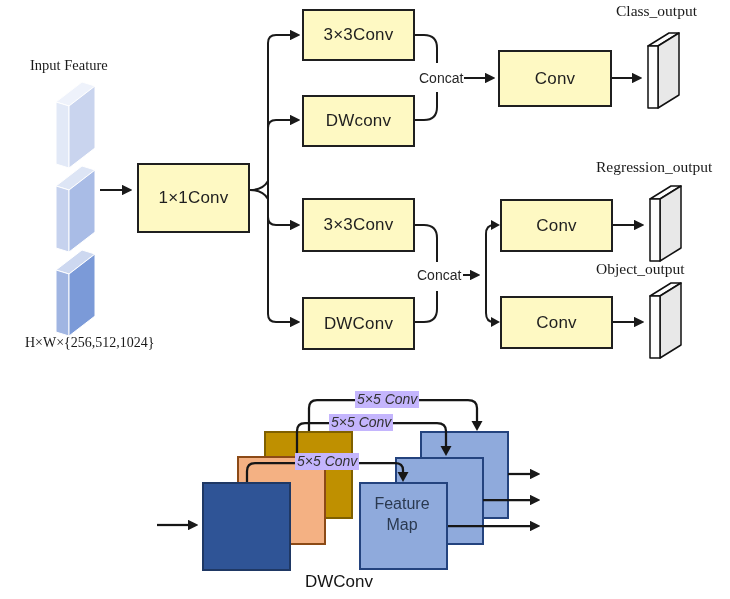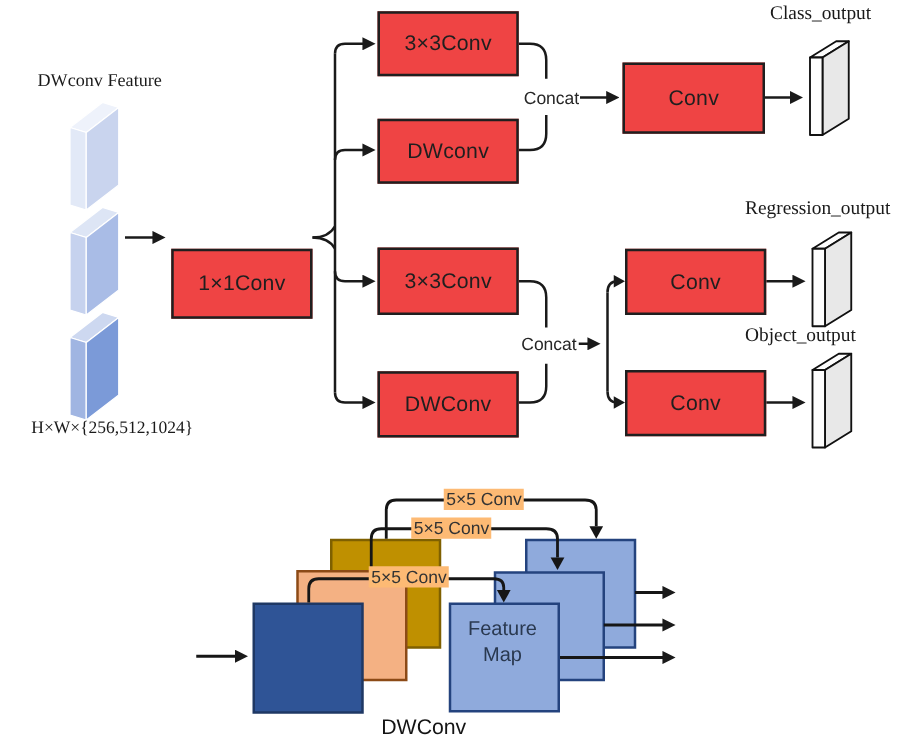--- a/index.html
+++ b/index.html
@@ -1,26 +1,26 @@
 <!DOCTYPE html>
 <html><head>
 <meta charset="utf-8">
 <style>
   html,body{margin:0;padding:0;background:#ffffff;}
   #stage{position:relative;width:730px;height:599px;background:#ffffff;overflow:hidden;
          font-family:"Liberation Sans","DejaVu Sans",sans-serif;}
   #wires{position:absolute;left:0;top:0;z-index:1;}
-  .box{position:absolute;z-index:2;background:#ef4444;border:2px solid #1f1f1f;box-sizing:border-box;
+  .box{position:absolute;z-index:2;background:#fef9c3;border:2px solid #1f1f1f;box-sizing:border-box;
        display:flex;align-items:center;justify-content:center;
        font-size:17px;color:#1f1f1f;letter-spacing:0.2px;}
   .seriflabel{position:absolute;z-index:2;font-family:"Liberation Serif","DejaVu Serif",serif;
        color:#1a1a1a;font-size:15.5px;white-space:nowrap;}
   .concat{position:absolute;z-index:2;font-size:14px;color:#262626;white-space:nowrap;}
-  .convtag{position:absolute;z-index:2;font-size:14px;color:#333333;background:#fdba74;
-       padding:1px 2px;white-space:nowrap;line-height:15px;}
+  .convtag{position:absolute;z-index:2;font-size:14px;color:#333333;background:#c4b5fd;
+       padding:1px 2px;white-space:nowrap;line-height:15px;font-style:italic;}
   .fmtext{position:absolute;z-index:2;width:82px;text-align:center;font-size:16px;line-height:21px;
        color:#2a3950;}
   .caption{position:absolute;z-index:2;width:90px;text-align:center;font-size:17px;font-weight:500;color:#141414;}
 </style>
 </head>
 <body>
 
 <div id="stage">
 
   <svg id="wires" width="730" height="599" viewBox="0 0 730 599">
@@ -106,32 +106,32 @@
       <path d="M 354 463 H 395 Q 403 463 403 470 V 472"></path>
       <path d="M 508 474 H 531" marker-end="url(#arr)"></path>
       <path d="M 483 500 H 531" marker-end="url(#arr)"></path>
       <path d="M 448 526 H 531" marker-end="url(#arr)"></path>
     </g>
     <polygon points="471.5,421 482.5,421 477,431" fill="#161616"></polygon>
     <polygon points="440.5,446 451.5,446 446,456" fill="#161616"></polygon>
     <polygon points="397.5,472 408.5,472 403,482" fill="#161616"></polygon>
   </svg>
 
-  <div class="box" style="left:137px;top:163px;width:113px;height:56px;margin-top:36px;">1×1Conv</div>
+  <div class="box" style="left:137px;top:163px;width:113px;height:70px;">1×1Conv</div>
 
   <div class="box" style="left:302px;top:9px;width:113px;height:52px;">3×3Conv</div>
   <div class="box" style="left:302px;top:95px;width:113px;height:52px;">DWconv</div>
   <div class="box" style="left:498px;top:50px;width:114px;height:57px;">Conv</div>
 
   <div class="box" style="left:302px;top:198px;width:113px;height:54px;">3×3Conv</div>
   <div class="box" style="left:302px;top:297px;width:113px;height:53px;">DWConv</div>
   <div class="box" style="left:500px;top:199px;width:113px;height:53px;">Conv</div>
   <div class="box" style="left:500px;top:296px;width:113px;height:53px;">Conv</div>
 
-  <div class="seriflabel" style="left:30px;top:57px;font-size:14.5px;">DWconv Feature</div>
+  <div class="seriflabel" style="left:30px;top:57px;font-size:14.5px;">Input Feature</div>
   <div class="seriflabel" style="left:1px;top:335px;font-size:14px;padding-left:24px;">H×W×{256,512,1024}</div>
   <div class="seriflabel" style="left:616px;top:2px;">Class_output</div>
   <div class="seriflabel" style="left:596px;top:158px;">Regression_output</div>
   <div class="seriflabel" style="left:596px;top:260px;">Object_output</div>
   <div class="concat" style="left:419px;top:70px;">Concat</div>
   <div class="concat" style="left:417px;top:267px;">Concat</div>
 
   <div class="convtag" style="left:355px;top:391px;">5×5 Conv</div>
   <div class="convtag" style="left:329px;top:414px;">5×5 Conv</div>
   <div class="convtag" style="left:295px;top:453px;">5×5 Conv</div>

